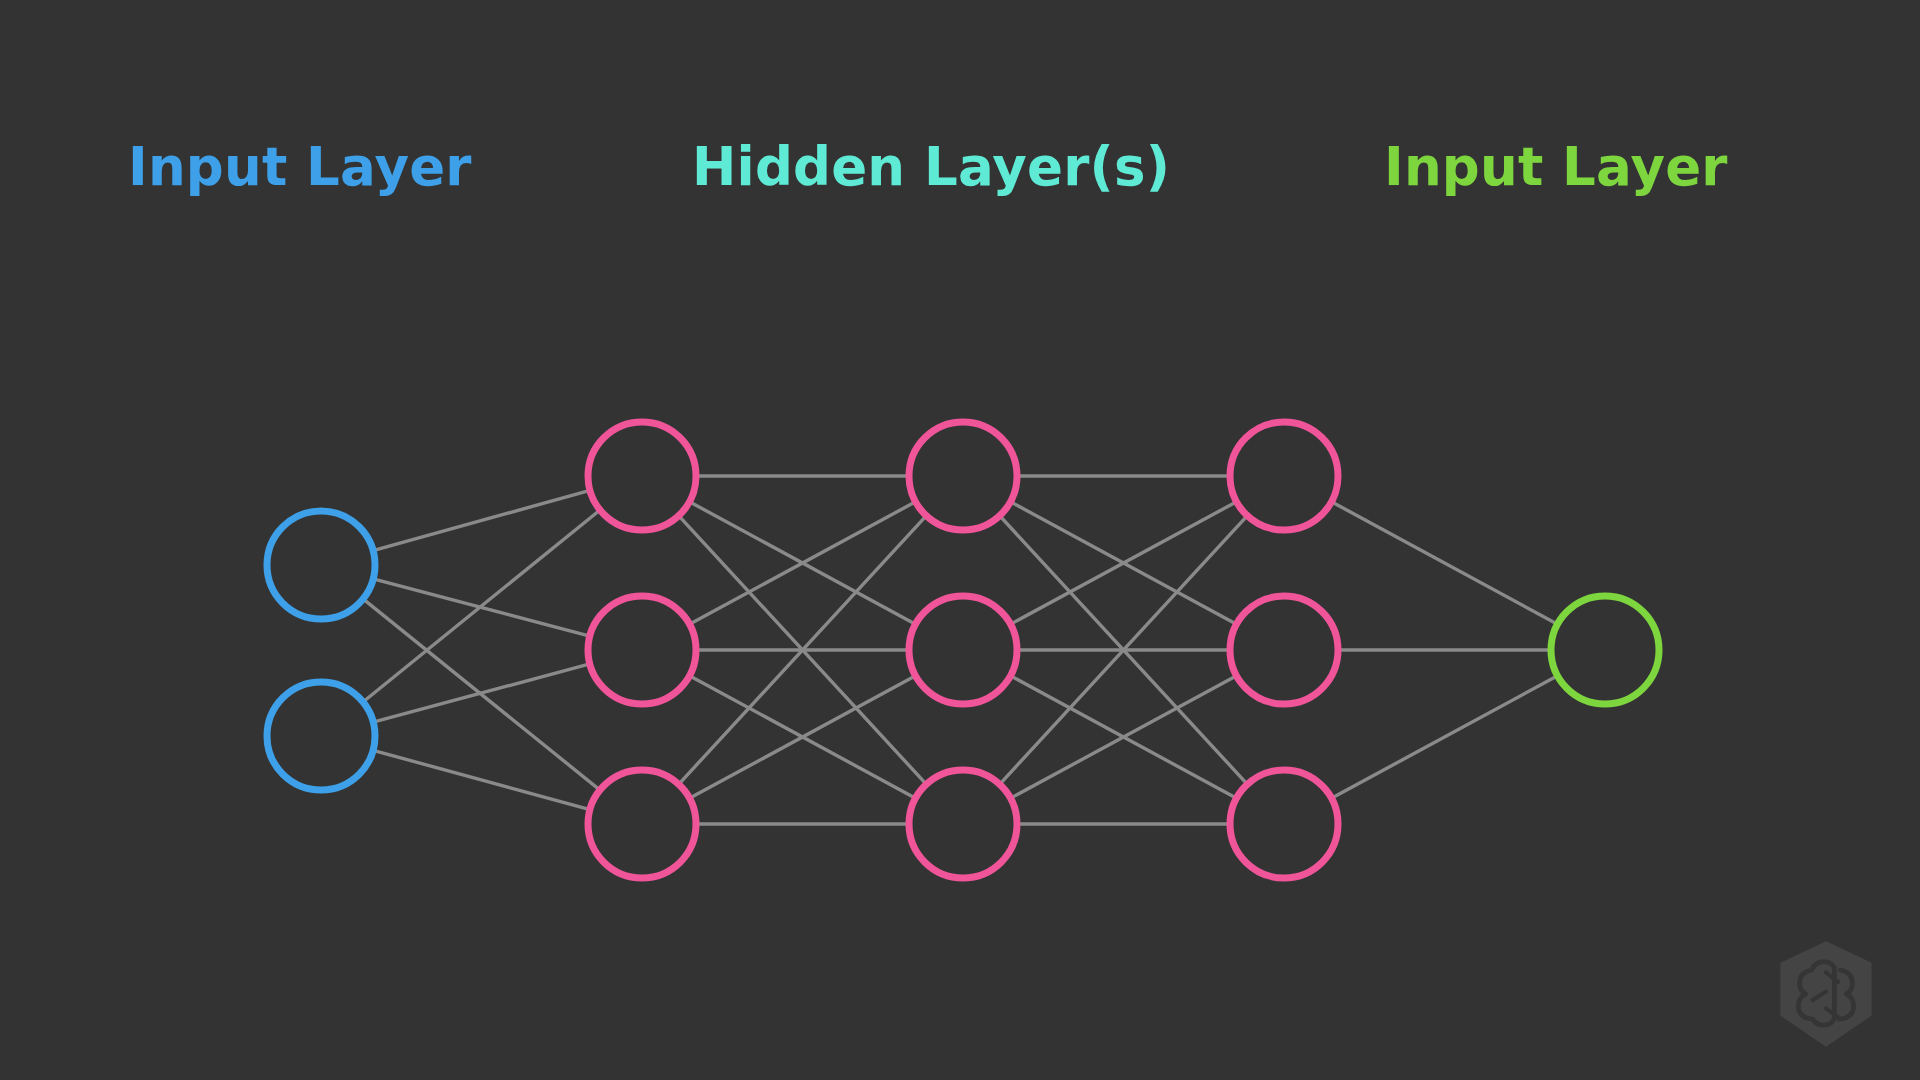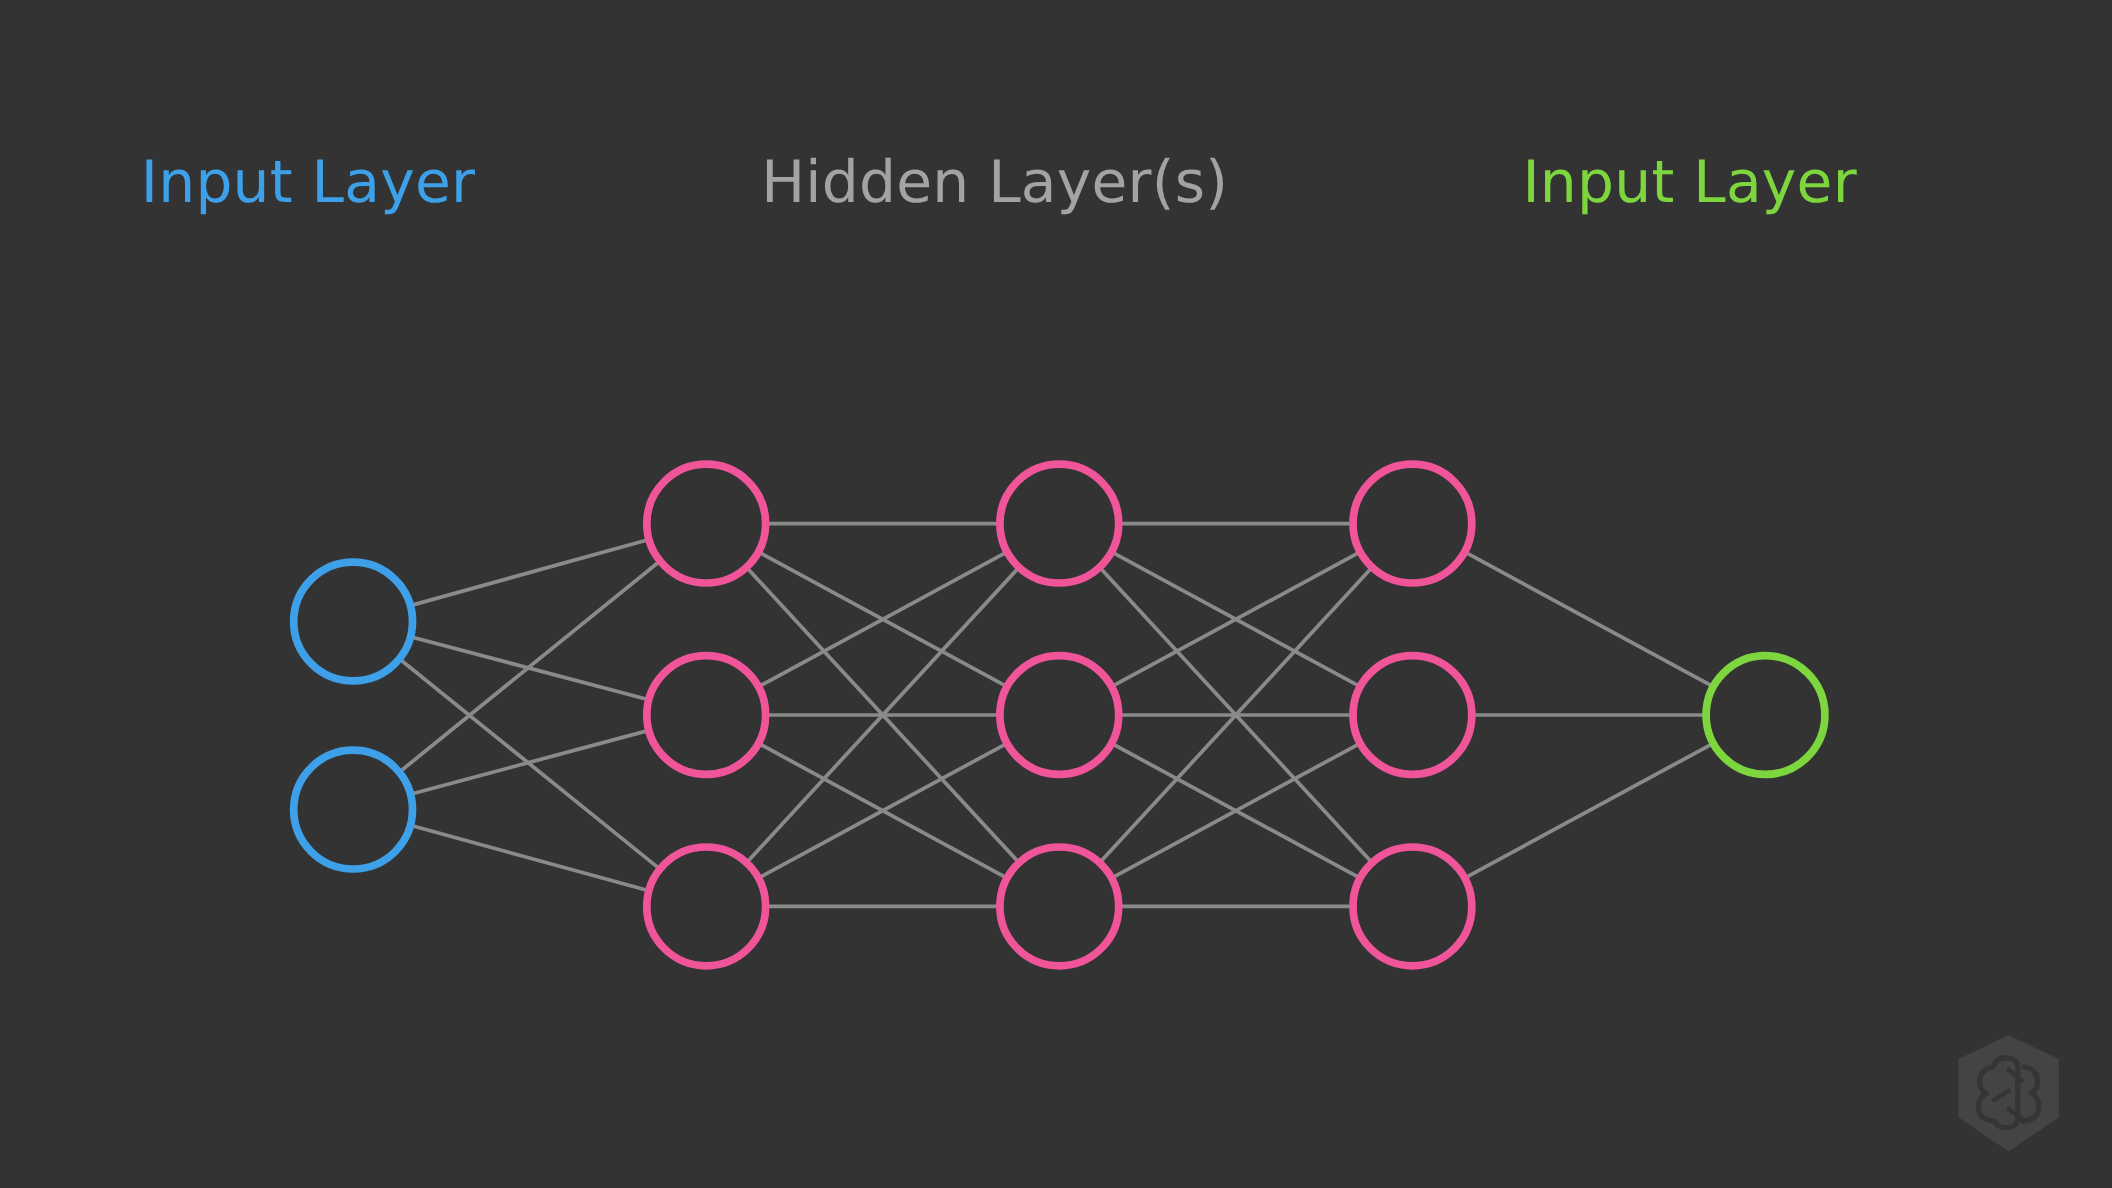--- a/index.html
+++ b/index.html
@@ -25,21 +25,21 @@
   #nn-svg {
     position: absolute;
     top: 0; left: 0;
     width: 1920px;
     height: 1080px;
     display: block;
   }
   .layer-label {
     position: absolute;
     font-family: "DejaVu Sans", sans-serif;
-    font-weight: 400;
+    font-weight: 700;
     font-size: 53px;
     letter-spacing: 0.2px;
     white-space: nowrap;
     line-height: 1;
     user-select: none;
   }
   #label-input  { left: 128px; top: 140px; color: #3da0e8; }
   #label-hidden { left: 692px; top: 140px; color: #f0559a; }
   #label-output { left: 1384px; top: 140px; color: #7ed63f; }
 
@@ -99,21 +99,21 @@
         <circle cx="963" cy="824" r="54" fill="none" stroke="#f0559a" stroke-width="7"></circle>
         <circle cx="1284" cy="476" r="54" fill="none" stroke="#f0559a" stroke-width="7"></circle>
         <circle cx="1284" cy="650" r="54" fill="none" stroke="#f0559a" stroke-width="7"></circle>
         <circle cx="1284" cy="824" r="54" fill="none" stroke="#f0559a" stroke-width="7"></circle>
         <circle cx="1605" cy="650" r="54" fill="none" stroke="#7ed63f" stroke-width="7"></circle>
       </g>
   </svg>
 
   <div class="layer-label" id="label-input" style="color: rgb(61, 160, 232); left: 128px; top: 140px;">Input Layer</div>
 
-  <div class="layer-label" id="label-hidden" style="color: #a3a3a3; left: 692px; top: 140px;">Hidden Layer(s)</div>
+  <div class="layer-label" id="label-hidden" style="color: #5eead4; left: 692px; top: 140px;">Hidden Layer(s)</div>
 
   <div class="layer-label" id="label-output" style="color: rgb(126, 214, 63); left: 1384px; top: 140px;">Input Layer</div>
 
   <svg id="watermark" viewBox="0 0 100 100" xmlns="http://www.w3.org/2000/svg">
     <path d="M50 6 L88 24 L88 68 L50 94 L12 68 L12 24 Z" fill="#6d6d6d"></path>
     <path d="M38 30 q-10 2 -10 11 q0 6 5 9 q-6 3 -6 10 q0 10 12 11 q3 5 9 5 q7 0 9 -6 l0 -42 q-3 -5 -9 -5 q-7 0 -10 7 z
              M62 30 q10 2 10 11 q0 6 -5 9 q6 3 6 10 q0 10 -12 11" fill="none" stroke="#3a3a3a" stroke-width="4" stroke-linecap="round" stroke-linejoin="round"></path>
     <path d="M50 32 l10 8 M50 48 l-11 7 M50 62 l11 8" fill="none" stroke="#3a3a3a" stroke-width="3.5" stroke-linecap="round"></path>
   </svg>
 

